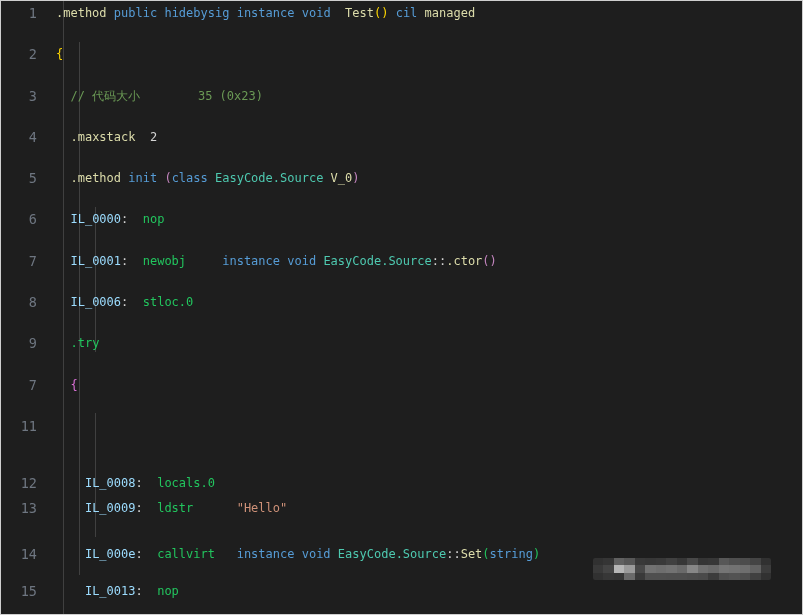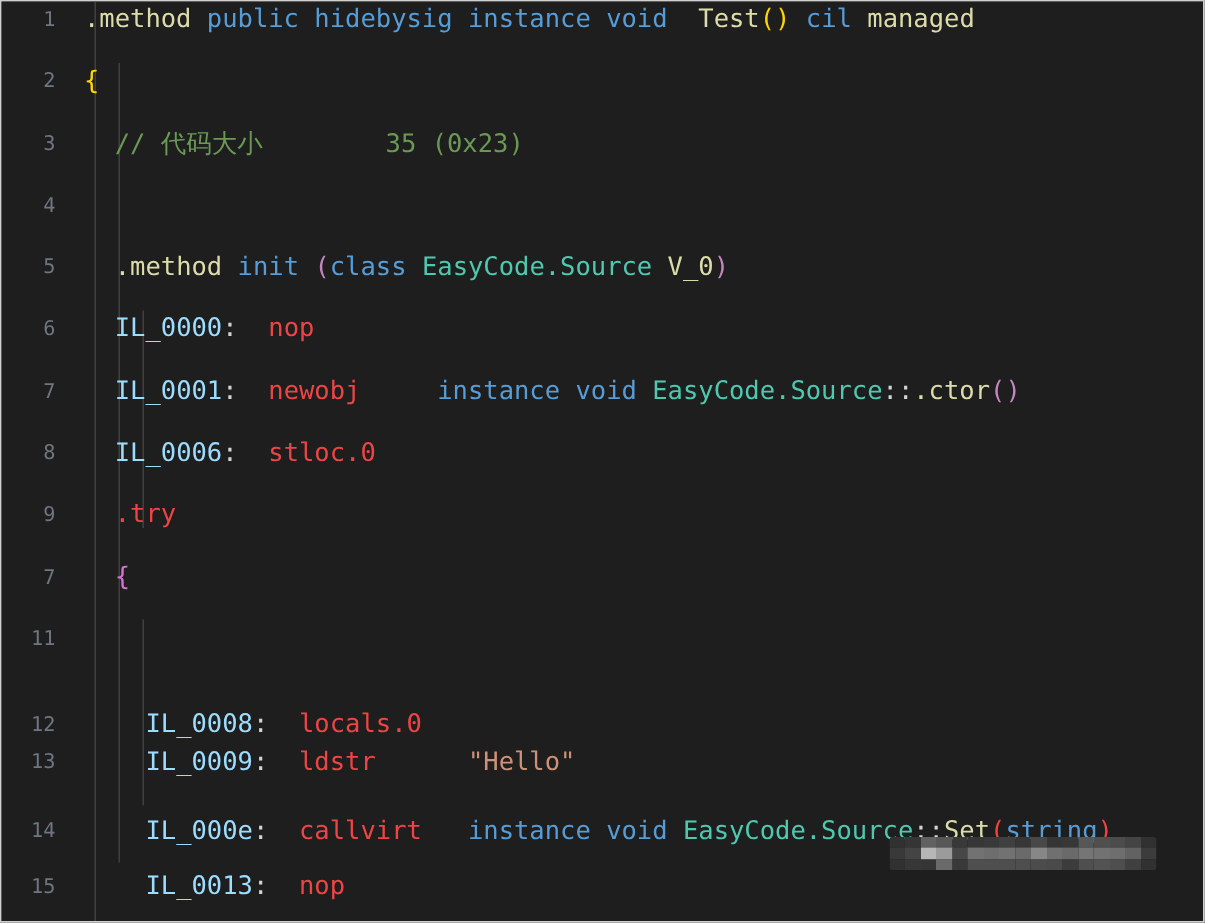--- a/index.html
+++ b/index.html
@@ -50,21 +50,21 @@
     font-size: 13.5px;
     font-family: "DejaVu Sans Mono", "Liberation Mono", monospace;
     user-select: none;
   }
 
   .code-text {
     position: absolute;
     left: 55px;
     top: 0;
     color: #d4d4d4;
-    font-size: 17px;
+    font-size: 12px;
     white-space: pre;
     font-family: "DejaVu Sans Mono", "Liberation Mono", monospace;
     text-align: center;
   }
 
   
   .indent-guide {
     position: absolute;
     width: 1px;
     background: #404040;
@@ -76,21 +76,21 @@
   .t-keyword   { color: #569cd6; }
   .t-directive { color: #dcdcaa; }
   .t-type      { color: #4ec9b0; }
   .t-method    { color: #dcdcaa; }
   .t-punct     { color: #c586c0; }
   .t-brace-y   { color: #ffd700; }
   .t-brace-m   { color: #da70d6; }
   .t-comment   { color: #6a9955; }
   .t-string    { color: #ce9178; }
   .t-label     { color: #9cdcfe; }
-  .t-op        { color: #ef4444; margin-top: 28px; }
+  .t-op        { color: #22c55e; margin-top: 28px; }
   .t-plain     { color: #d4d4d4; }
 
   
   #watermark {
     position: absolute;
     left: 592px;
     top: 557px;
     width: 178px;
     height: 22px;
     overflow: hidden;
@@ -123,20 +123,21 @@
       <span class="code-text"><span class="t-brace-y">{</span></span>
     </div>
 
     <div class="row" style="top:43.3px">
       <span class="gutter-num">3</span>
       <span class="code-text"><span class="t-comment">  // 代码大小        35 (0x23)</span></span>
     </div>
 
     <div class="row" style="top:63.9px">
       <span class="gutter-num">4</span>
+      <span class="code-text">  <span class="t-directive">.maxstack</span>  <span class="t-plain">2</span></span>
     </div>
 
     <div class="row" style="top:84.6px">
       <span class="gutter-num">5</span>
       <span class="code-text">  <span class="t-directive">.method</span> <span class="t-keyword">init</span> <span class="t-punct">(</span><span class="t-keyword">class</span> <span class="t-type">EasyCode.Source</span> <span class="t-directive">V_0</span><span class="t-punct">)</span></span>
     </div>
 
     <div class="row" style="top:105.2px">
       <span class="gutter-num">6</span>
       <span class="code-text">  <span class="t-label">IL_0000</span><span class="t-plain">:</span>  <span class="t-op">nop</span></span>

